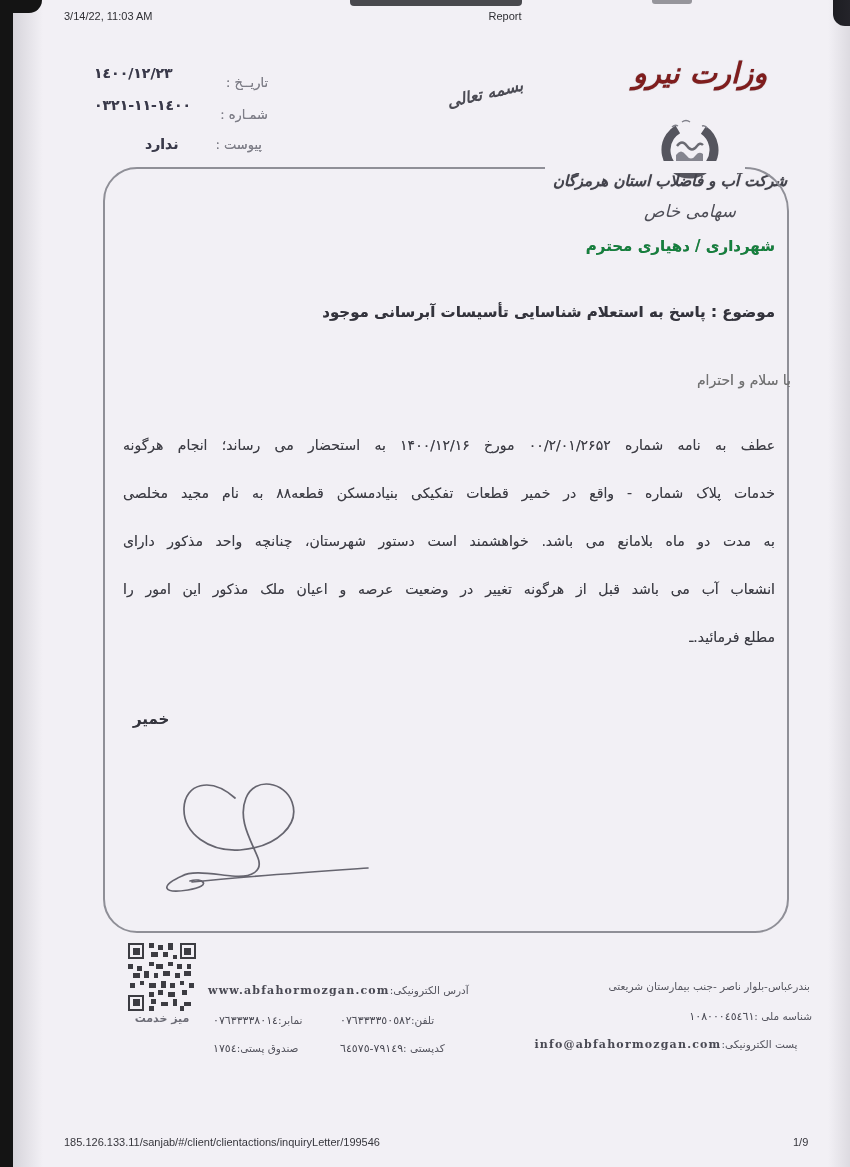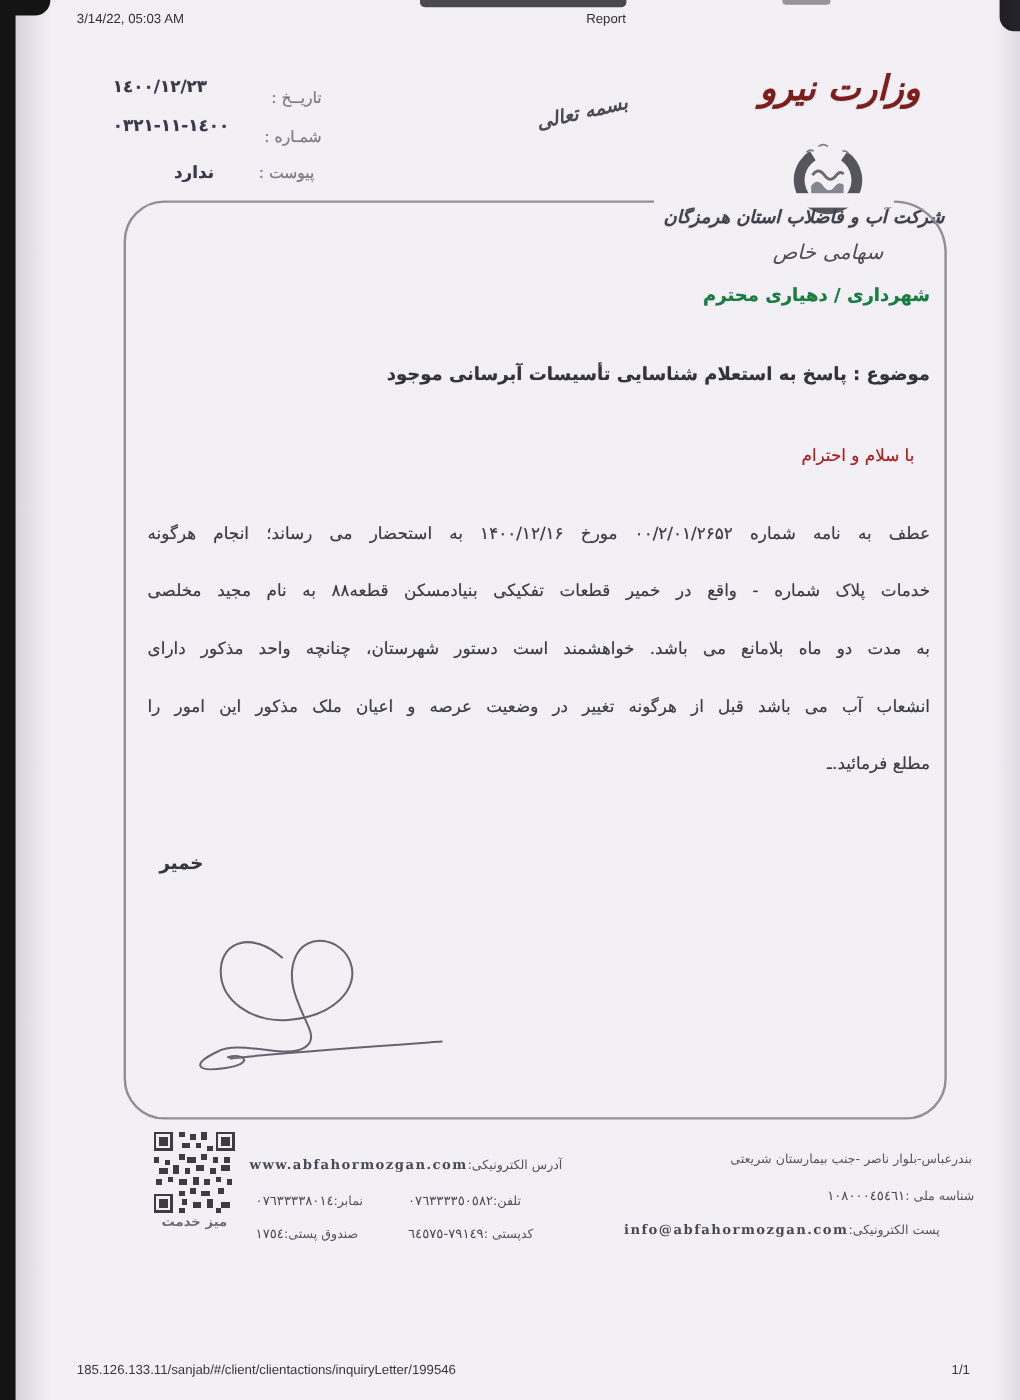--- a/index.html
+++ b/index.html
@@ -54,62 +54,62 @@
 
   
   .frame{position:absolute;left:103px;top:167px;width:686px;height:766px;
     border:2px solid #8f8f97;border-radius:34px 44px 34px 34px;box-sizing:border-box;}
   .frame-gap{position:absolute;left:545px;top:161px;width:200px;height:12px;background:#f2f0f5;}
 
   
   .rtl-line{position:absolute;direction:rtl;white-space:nowrap;}
   .recipient{right:75px;top:237px;font-size:15px;font-weight:bold;color:#15803d;}
   .subject{right:75px;top:303px;font-size:15px;font-weight:bold;color:#33333c;}
-  .salutation{right:88px;top:372px;font-size:14px;color:#b91c1c;}
+  .salutation{right:59px;top:372px;font-size:14px;color:#737373;}
   .bodyline{position:absolute;left:123px;width:652px;direction:rtl;
     font-size:14px;color:#3c3c44;text-align:justify;text-align-last:justify;text-justify:inter-word;}
   .bodyline.last{text-align:right;text-align-last:right;}
   #bl0{top:437px;} #bl1{top:485px;} #bl2{top:533px;} #bl3{top:581px;} #bl4{top:629px;}
   .sig1{position:absolute;left:128px;top:681px;width:300px;direction:rtl;text-align:right;
     font-size:15px;font-weight:bold;color:#35353e;letter-spacing:.5px;word-spacing:3px;}
   .sig2{position:absolute;left:133px;top:710px;direction:rtl;
     font-size:15px;font-weight:bold;color:#35353e;}
   .signature{position:absolute;left:140px;top:768px;width:240px;height:130px;}
 
   
   .qr{position:absolute;left:128px;top:943px;width:68px;height:68px;}
   .qr-caption{position:absolute;left:120px;top:1012px;width:84px;text-align:center;
     font-size:11px;font-weight:bold;color:#6d6d77;direction:rtl;}
-  .f-row{position:absolute;direction:rtl;white-space:nowrap;font-size:10.5px;color:#55555f;}
+  .f-row{position:absolute;direction:rtl;white-space:nowrap;font-size:10.5px;color:#55555f;margin-top:20px;}
   .f-row .flbl{font-size:10.5px;color:#55555f;}
   .f-row .fval{font-size:11px;color:#494953;}
   .latin{font-family:"DejaVu Serif",serif;font-weight:bold;letter-spacing:1.2px;font-size:13px;color:#3a3a42;}
   #f-site{left:208px;top:964px;}
   #f-phone{left:340px;top:994px;}
   #f-fax{left:213px;top:994px;}
   #f-postal{left:340px;top:1022px;}
   #f-pobox{left:213px;top:1022px;text-align:right;}
   #f-addr{left:565px;top:960px;width:245px;text-align:right;}
   #f-natid{left:600px;top:990px;width:212px;text-align:right;}
-  #f-email{left:520px;top:1018px;width:292px;text-align:left;}
+  #f-email{left:520px;top:1018px;width:292px;text-align:center;}
 </style>
 </head>
 <body>
 
 <div id="scan">
 
   <div class="edge-left"></div>
   <div class="edge-left-shadow"></div>
   <div class="corner-tl"></div>
   <div class="smudge-top"></div>
   <div class="smudge-top2"></div>
   <div class="corner-tr"></div>
   <div class="edge-right-shadow"></div>
 
-  <span class="ph-date">3/14/22, 05:03 AM</span>
+  <span class="ph-date">3/14/22, 11:03 AM</span>
   <span class="ph-title">Report</span>
 
   <div class="meta-row fuzz" id="meta-date">
     <span class="lbl">تاریــخ :</span>
     <span class="val ltrnum">١٤٠٠/١٢/٢٣</span>
   </div>
   <div class="meta-row fuzz" id="meta-num">
     <span class="lbl">شمـاره :</span>
     <span class="val ltrnum">١٤٠٠-١١-٠٣٢١</span>
   </div>
@@ -221,15 +221,15 @@
   </div>
   <div class="f-row" id="f-addr">بندرعباس-بلوار ناصر -جنب بیمارستان شریعتی</div>
   <div class="f-row" id="f-natid">
     <span class="flbl">شناسه ملی :</span><span class="fval ltrnum">١٠٨٠٠٠٤٥٤٦١</span>
   </div>
   <div class="f-row" id="f-email">
     <span class="flbl">پست الکترونیکی:</span><span class="fval latin ltrnum">info@abfahormozgan.com</span>
   </div>
 
   <span class="pf-url">185.126.133.11/sanjab/#/client/clientactions/inquiryLetter/199546</span>
-  <span class="pf-page">1/1</span>
+  <span class="pf-page">1/9</span>
 
 </div>
 
 </body></html>

